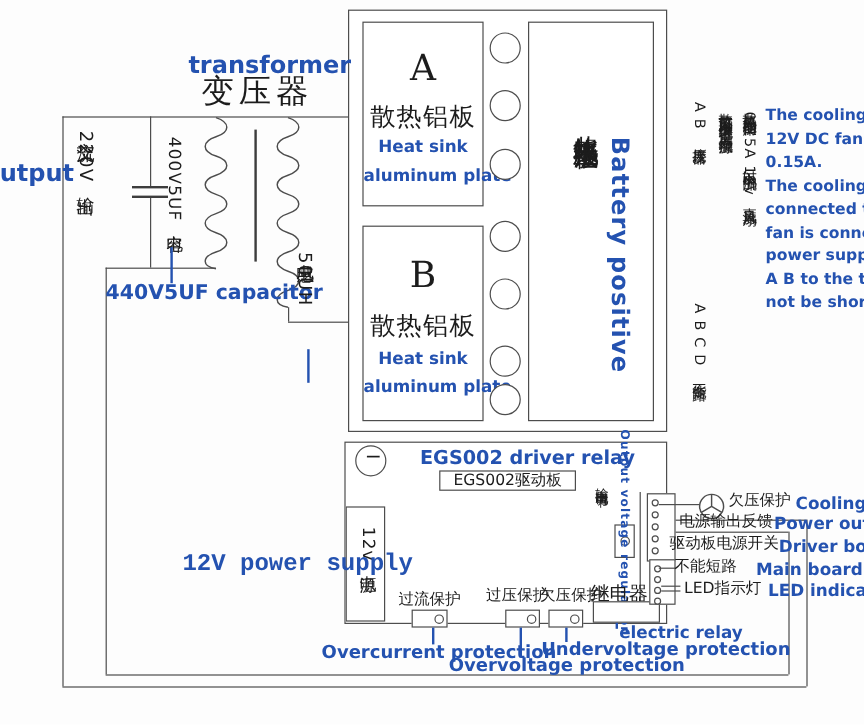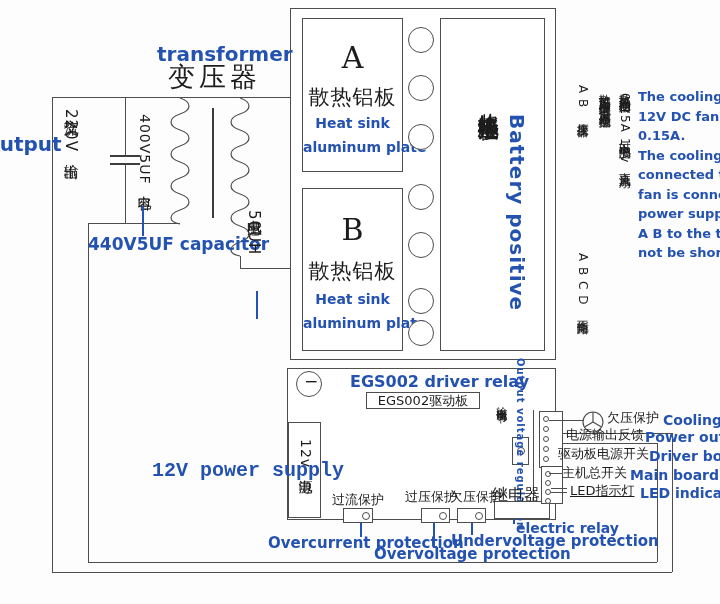--- a/index.html
+++ b/index.html
@@ -144,23 +144,23 @@
     <circle cx="12" cy="12" r="10" fill="#fff" stroke="#4d4d4d" stroke-width="1.2"></circle>
     <path d="M12 12 L12 2 M12 12 L3.5 17 M12 12 L20.5 17" stroke="#4d4d4d" stroke-width="1.2" fill="none"></path>
   </svg>
 
   <span class="st" style="left:607px;top:411px;font-size:13px;">欠压保护</span>
   <span class="st bl" style="left:663px;top:412px;font-size:14px;">Cooling fan</span>
   <span class="st" style="left:566px;top:428px;font-size:13px;">电源输出反馈</span>
   <span class="st bl" style="left:645px;top:429px;font-size:14px;">Power output feedback</span>
   <span class="st" style="left:558px;top:447px;font-size:13px;">驱动板电源开关</span>
   <span class="st bl" style="left:649px;top:448px;font-size:14px;">Driver board power switch</span>
-  <span class="st" style="left:562px;top:466px;font-size:13px;">主机总开关</span>
+  <span class="st" style="left:562px;top:466px;font-size:13px;">不能短路</span>
   <span class="st bl" style="left:630px;top:467px;font-size:14px;">Main board switch</span>
-  <span class="st" style="left:570px;top:484px;font-size:13px;text-decoration:underline;">LED指示灯</span>
+  <span class="st" style="left:570px;top:484px;font-size:13px;">LED指示灯</span>
   <span class="st bl" style="left:640px;top:485px;font-size:14px;">LED indicator</span>
 
   <span class="st" style="left:168px;top:61px;font-size:27px;letter-spacing:4px;">变压器</span>
   <span class="st bl" style="left:157px;top:43px;font-size:20px;">transformer</span>
   <span class="st bl" style="left:-14px;top:133px;font-size:20px;">output</span>
   <span class="st vert" style="left:62px;top:107px;font-size:15px;">交流220V输出</span>
   <span class="st vert" style="left:137px;top:114px;font-size:14px;">400V5UF电容</span>
   <div class="bw" style="left:142px;top:206px;width:2px;height:30px;"></div>
   <span class="st bl" style="left:88px;top:235px;font-size:17px;">440V5UF capacitor</span>
   <span class="st vert" style="left:245px;top:208px;font-size:15px;">电感50UH</span>

